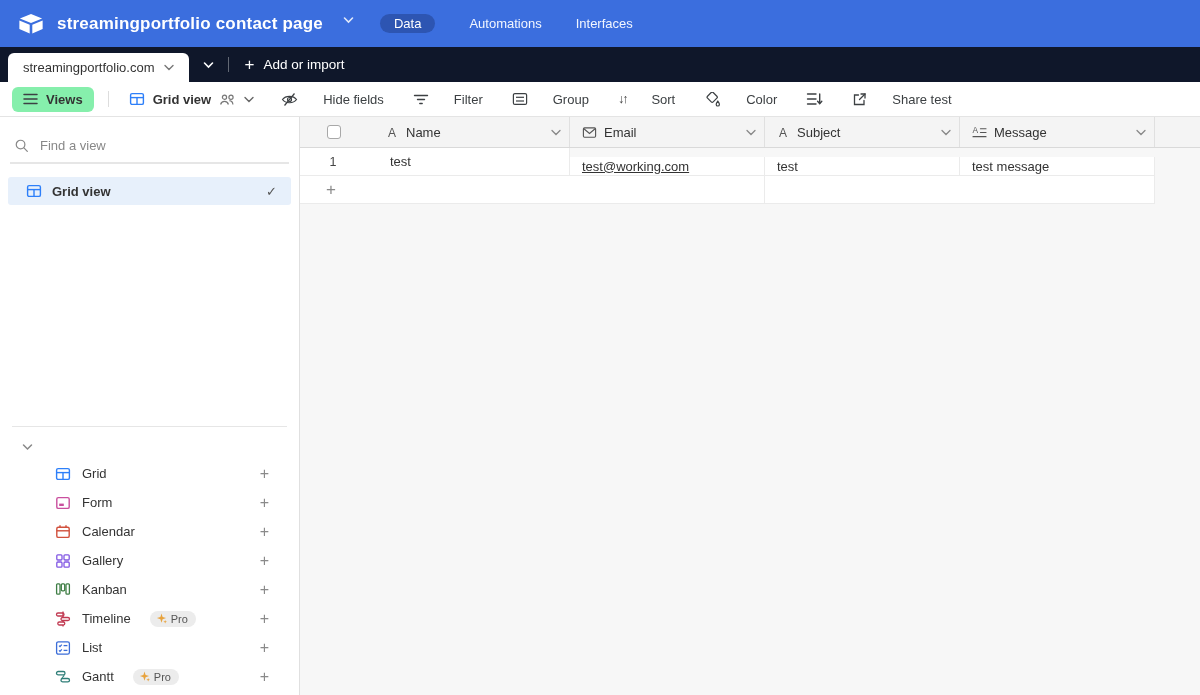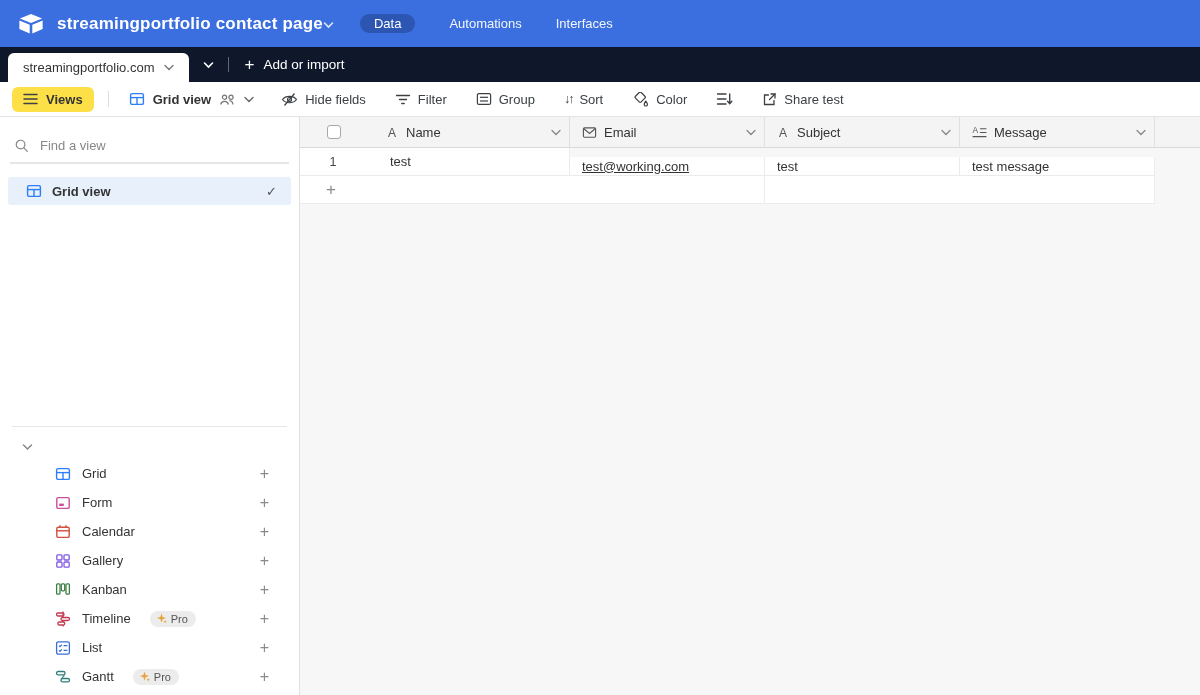--- a/index.html
+++ b/index.html
@@ -2,42 +2,42 @@
 <html><head>
 <meta charset="utf-8">
 <style>
   * { margin:0; padding:0; box-sizing:border-box; }
   html,body { width:1200px; height:695px; overflow:hidden; }
   body { font-family:"Liberation Sans", sans-serif; color:#333; font-size:13px; background:#f7f7f7; }
 
   
   .topbar { height:47px; background:#3b6ede; display:flex; align-items:center; padding:0 16px 0 18px; }
   .logo { width:27px; height:23px; display:flex; align-items:center; margin-right:12px; cursor:pointer; }
-  .app-title { color:#fff; font-size:17px; font-weight:700; letter-spacing:.2px; display:flex; align-items:center; gap:0; cursor:pointer; }
+  .app-title { color:#fff; font-size:17px; font-weight:700; letter-spacing:.2px; display:flex; gap:20px; cursor:pointer; }
   .app-title .chev { opacity:.85; margin-top:2px; }
   .top-nav { display:flex; align-items:center; margin-left:26px; gap:34px; }
   .nav-item { color:#f2f6ff; font-size:13px; cursor:pointer; }
   .nav-pill { background:#2d55b2; color:#fff; padding:2px 14px; border-radius:14px; font-size:13px; cursor:pointer; }
 
   
   .tabbar { height:35px; background:#0f172a; display:flex; align-items:flex-end; padding-left:8px; }
   .table-tab { background:#fff; height:29px; border-radius:6px 6px 0 0; display:flex; align-items:center; gap:9px; padding:0 15px; font-size:13px; font-weight:400; color:#333; cursor:pointer; }
   .tab-extra { display:flex; align-items:center; height:35px; }
   .tab-chev-btn { padding:0 14px; display:flex; align-items:center; cursor:pointer; }
   .vdivider { width:1px; height:15px; background:rgba(255,255,255,.35); }
   .add-import { display:flex; align-items:center; gap:9px; color:#fff; font-size:13.5px; padding:0 16px; cursor:pointer; }
   .add-import .plus { font-size:17px; font-weight:400; line-height:1; margin-top:-1px; }
 
   
   .toolbar { height:35px; background:#fff; border-bottom:1px solid #e4e4e4; display:flex; align-items:center; padding:0 12px; gap:0; }
-  .views-btn { display:flex; align-items:center; gap:8px; background:#fde047; border-radius:6px; padding:5px 11px; font-weight:600; font-size:13px; cursor:pointer; }
+  .views-btn { display:flex; align-items:center; gap:8px; background:#86efac; border-radius:6px; padding:5px 11px; font-weight:600; font-size:13px; cursor:pointer; }
   .tb-div { width:1px; height:16px; background:#ddd; margin:0 14px; }
   .viewname-group { display:flex; align-items:center; gap:8px; padding:4px 6px; border-radius:4px; cursor:pointer; }
   .viewname-group .vn { font-weight:600; font-size:13px; }
-  .tb-btn { display:flex; align-items:center; gap:7px; padding:4px 8px; margin-left:13px; border-radius:4px; font-size:13px; color:#3c4043; cursor:pointer; }
+  .tb-btn { display:flex; align-items:center; gap:25px; padding:4px 8px; margin-left:13px; border-radius:4px; font-size:13px; color:#3c4043; cursor:pointer; }
   .sort-arrows { font-size:12.5px; letter-spacing:-2px; color:#444; }
 
   
   .content { display:flex; height:578px; }
 
   
   .sidebar { width:300px; background:#fff; border-right:1px solid #e0e0e0; display:flex; flex-direction:column; }
   .sb-search { margin:6px 10px; padding:15px 4px 9px 4px; border-bottom:2px solid #e6e6e6; display:flex; align-items:center; gap:11px; }
   .sb-search input { border:none; outline:none; font-size:13px; width:200px; color:#333; font-family:inherit; background:transparent; }
   .sb-search input::placeholder { color:#888; }

